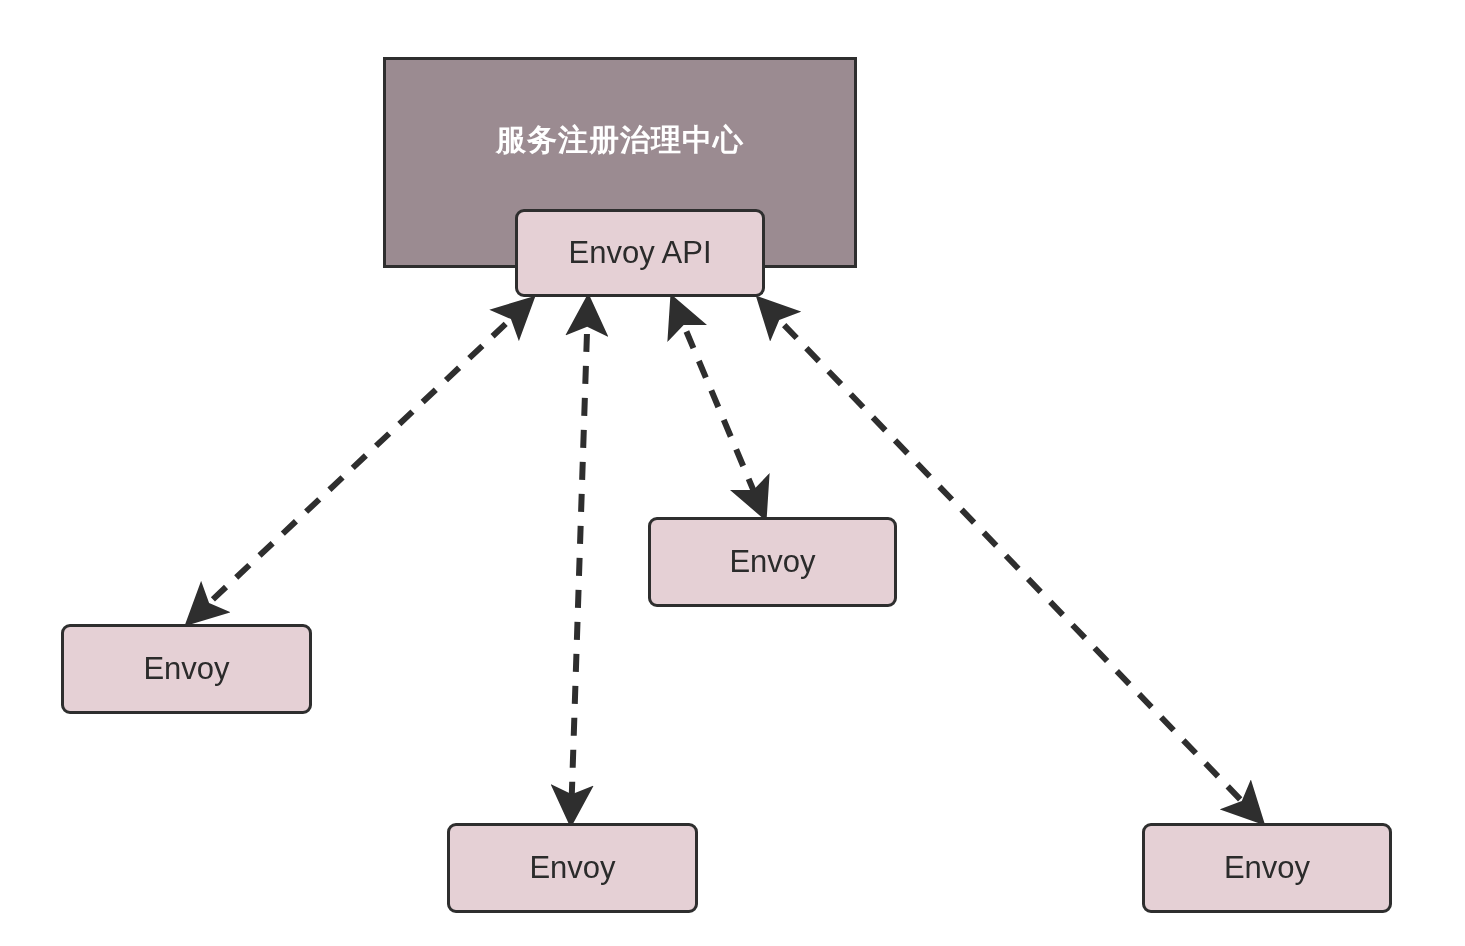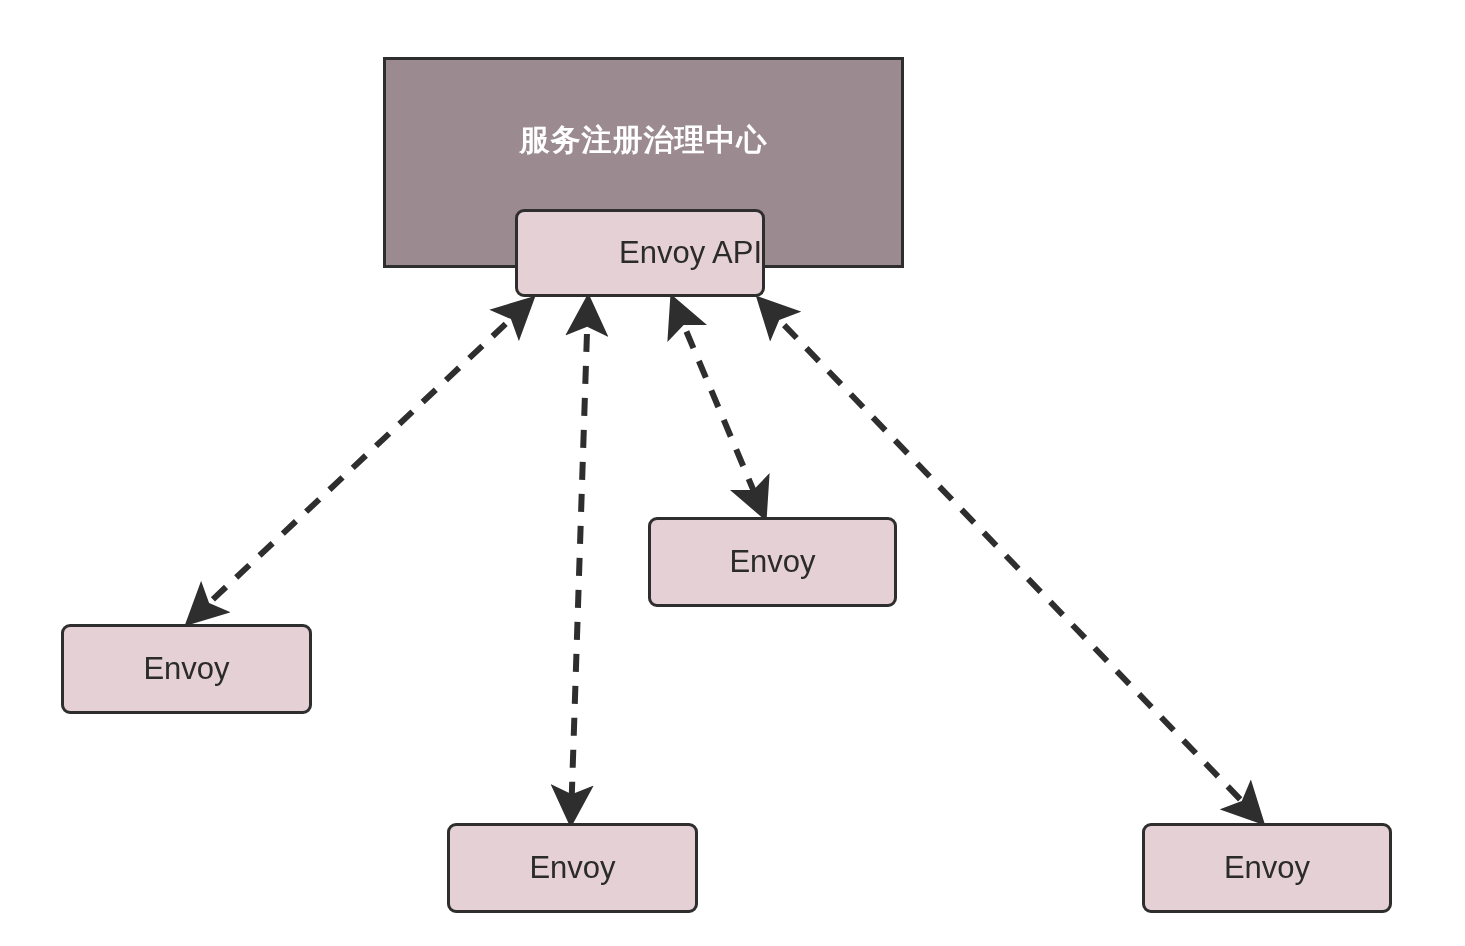--- a/index.html
+++ b/index.html
@@ -53,21 +53,20 @@
     color: #2b2b2b;
     z-index: 4;
   }
   .node-envoy .node-label {
     font-size: 31px;
     font-weight: normal;
     color: #2b2b2b;
   }
   .node-api {
     z-index: 5;
-    justify-content: flex-end;
   }
 </style>
 </head>
 <body>
 
 <div id="canvas">
 
   <svg id="edges" viewBox="0 0 1465 946" xmlns="http://www.w3.org/2000/svg">
     <defs>
       <marker id="arrow-end" viewBox="0 0 12 12" refX="9.5" refY="6" markerWidth="7.2" markerHeight="7.2" orient="auto-start-reverse">
@@ -80,21 +79,21 @@
 
     <line class="edge-line" x1="529" y1="302" x2="191" y2="620" stroke="#2e2e2e" stroke-width="6" stroke-dasharray="18 14" stroke-linecap="butt" marker-start="url(#arrow-start)" marker-end="url(#arrow-end)"></line>
 
     <line class="edge-line" x1="588" y1="302" x2="571" y2="819" stroke="#2e2e2e" stroke-width="6" stroke-dasharray="18 14" stroke-linecap="butt" marker-start="url(#arrow-start)" marker-end="url(#arrow-end)"></line>
 
     <line class="edge-line" x1="674" y1="302" x2="763" y2="513" stroke="#2e2e2e" stroke-width="6" stroke-dasharray="18 14" stroke-linecap="butt" marker-start="url(#arrow-start)" marker-end="url(#arrow-end)"></line>
 
     <line class="edge-line" x1="762" y1="302" x2="1259" y2="819" stroke="#2e2e2e" stroke-width="6" stroke-dasharray="18 14" stroke-linecap="butt" marker-start="url(#arrow-start)" marker-end="url(#arrow-end)"></line>
   </svg>
 
-  <div class="node node-registry" style="left:383px; top:57px; width:521px; height:211px;">
+  <div class="node node-registry" style="left:383px; top:57px; width:474px; height:211px;">
     <span class="node-label">服务注册治理中心</span>
   </div>
 
   <div class="node node-envoy node-api" style="left:515px; top:209px; width:250px; height:88px;">
     <span class="node-label">Envoy API</span>
   </div>
 
   <div class="node node-envoy" style="left:61px; top:624px; width:251px; height:90px;">
     <span class="node-label">Envoy</span>
   </div>

